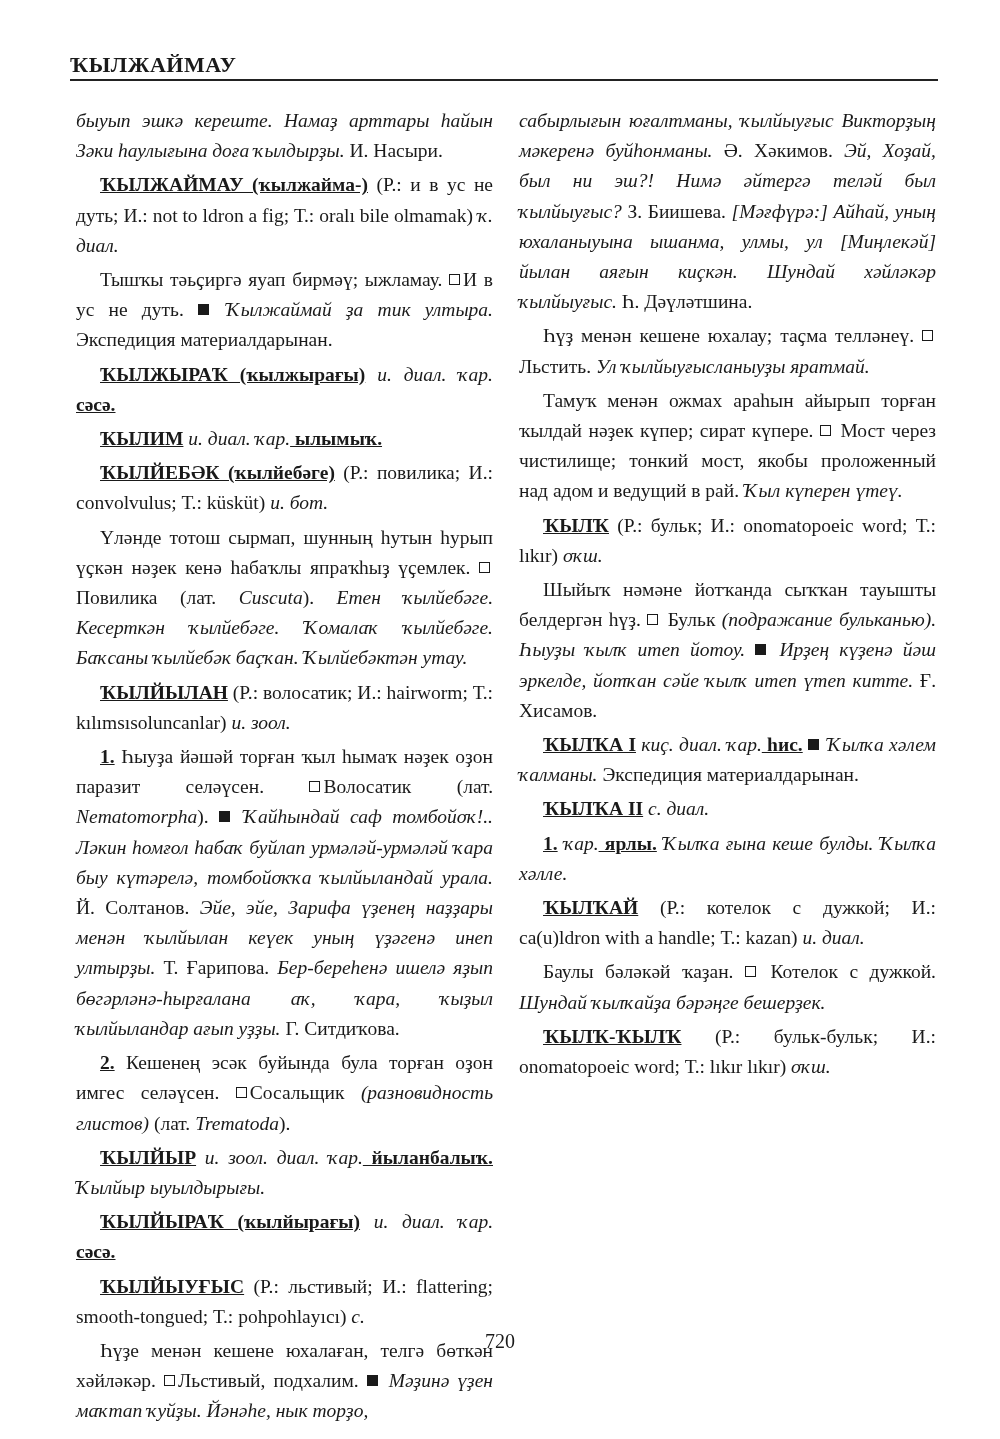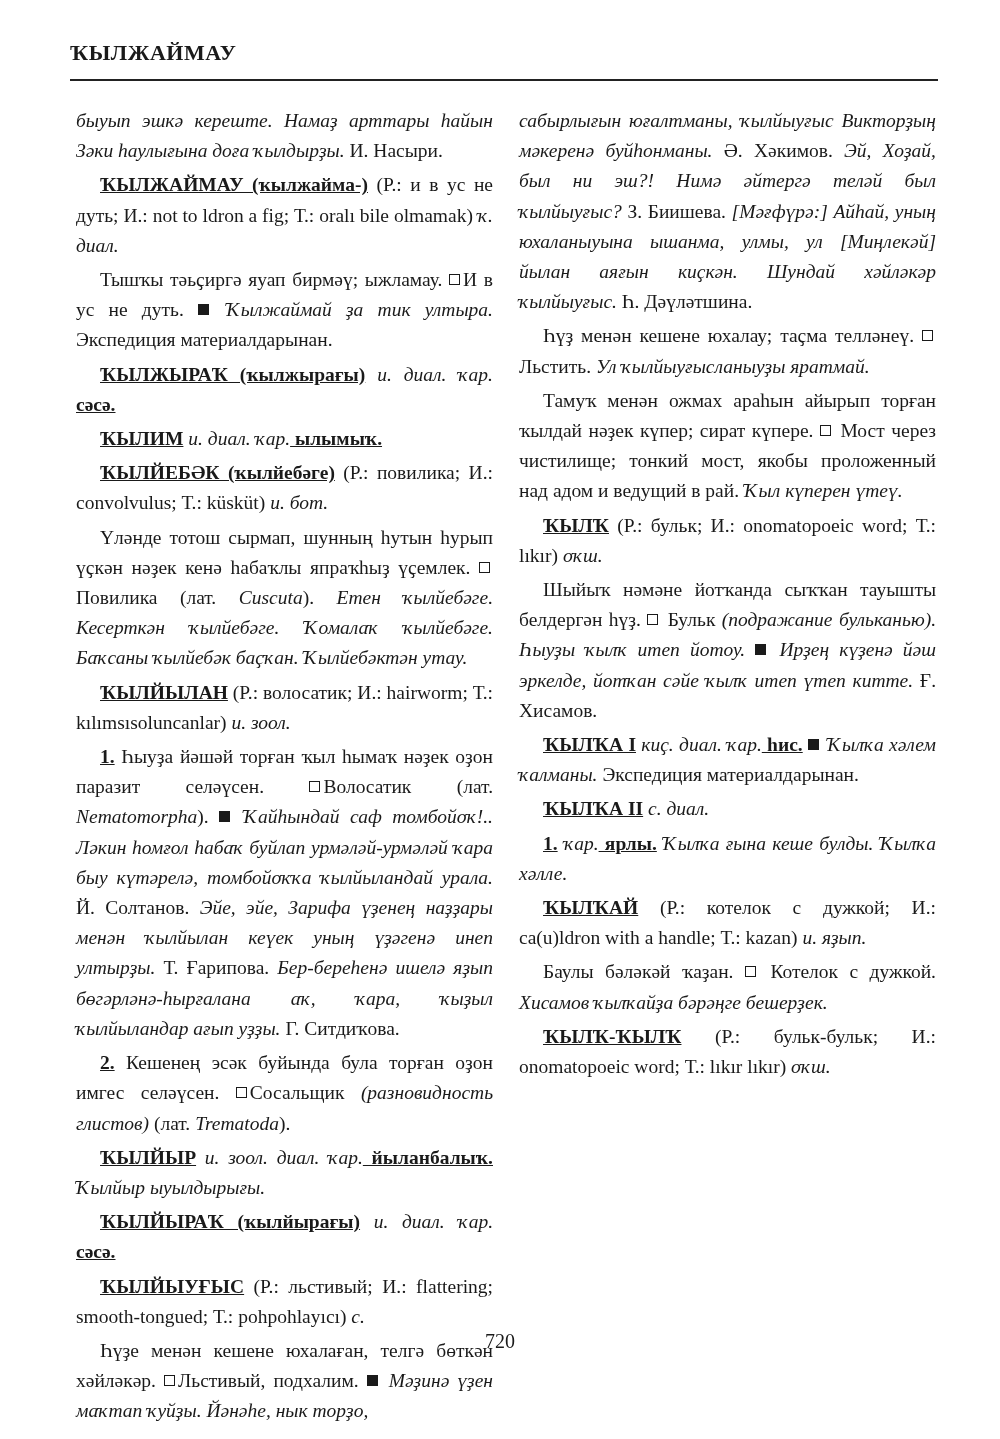--- a/index.html
+++ b/index.html
@@ -1,18 +1,18 @@
 <!DOCTYPE html>
 <html><head>
 <meta charset="utf-8">
 <style>
   html, body { margin: 0; padding: 0; background: #ffffff; }
   body { width: 1000px; height: 1439px; position: relative; overflow: hidden;
          font-family: "DejaVu Serif", "Liberation Serif", serif; color: #1a1a1a; }
-  .running-head { position: absolute; left: 70px; top: 40px; font-weight: bold;
+  .running-head { position: absolute; left: 70px; top: 52px; font-weight: bold;
                   font-size: 22px; letter-spacing: 0.5px; font-family: "Liberation Serif", serif; }
   .rule { position: absolute; left: 70px; top: 79px; width: 868px; height: 2px; background: #222; }
   .col { position: absolute; top: 102px; width: 425px; font-family: "Liberation Serif", serif;
          font-size: 19.5px; line-height: 30.2px; text-align: justify; hyphens: manual; }
   .col-left { left: 72px; }
   .col-right { left: 515px; }
   .para { margin: 4px; text-indent: 24px; }
   .para.cont { text-indent: 0; }
   .b { font-weight: bold; text-decoration: underline; }
   .i { font-style: italic; }
@@ -47,18 +47,18 @@
   </div>
 <div class="col col-right">
     <p class="para cont"><span class="i">сабырлығын юғалтманы, ҡылйыуғыс Викторҙың мәкеренә буйһонманы.</span><span class=""> Ә. Хәкимов. </span><span class="i">Эй, Хоҙай, был ни эш?! Нимә әйтергә теләй был ҡылйыуғыс?</span><span class=""> З. Биишева. </span><span class="i">[Мәғфүрә:] Айһай, уның юхаланыуына ышанма, улмы, ул [Миңлекәй] йылан аяғын киҫкән. Шундай хәйләкәр ҡылйыуғыс.</span><span class=""> Һ. Дәүләтшина.</span></p>
     <p class="para"><span class="">Һүҙ менән кешене юхалау; таҫма телләнеү. </span><span class="sq-open"></span><span class=""> Льстить.  </span><span class="i">Ул ҡылйыуғысланыуҙы яратмай.</span></p>
     <p class="para"><span class="">Тамуҡ менән ожмах араһын айырып торған ҡылдай нәҙек күпер; сират күпере. </span><span class="sq-open"></span><span class=""> Мост через чистилище; тонкий мост, якобы проложенный над адом и ведущий в рай. </span><span class="i">Ҡыл күперен үтеү.</span></p>
     <p class="para"><span class="b">ҠЫЛҠ</span><span class=""> (Р.: бульк; И.: onomatopoeic word; Т.: lıkır) </span><span class="i">оҡш.</span></p>
     <p class="para"><span class="">Шыйыҡ нәмәне йотҡанда сыҡҡан тауышты белдергән һүҙ. </span><span class="sq-open"></span><span class=""> Бульк </span><span class="i">(подражание бульканью). Һыуҙы ҡылҡ итеп йотоу.</span><span class=""> </span><span class="sq-fill"></span><span class="i"> Ирҙең күҙенә йәш эркелде, йотҡан сәйе ҡылҡ итеп үтеп китте.</span><span class=""> Ғ. Хисамов.</span></p>
     <p class="para"><span class="b">ҠЫЛҠА I</span><span class="i"> киҫ. диал. ҡар.</span><span class="b"> һис.</span><span class="">  </span><span class="sq-fill"></span><span class="i"> Ҡылҡа хәлем ҡалманы.</span><span class=""> Экспедиция материалдарынан.</span></p>
     <p class="para"><span class="b">ҠЫЛҠА II</span><span class="i"> с. диал.</span></p>
     <p class="para"><span class="b">1.</span><span class="i"> ҡар.</span><span class="b"> ярлы.</span><span class="i"> Ҡылҡа ғына кеше булды. Ҡылҡа хәлле.</span></p>
-    <p class="para"><span class="b">ҠЫЛҠАЙ</span><span class=""> (Р.: котелок с дужкой; И.: ca(u)ldron with a handle; Т.: kazan) </span><span class="i">и. яҙып.</span></p>
-    <p class="para"><span class="">Баулы бәләкәй ҡаҙан.  </span><span class="sq-open"></span><span class=""> Котелок с дужкой. </span><span class="i">Хисамов ҡылҡайҙа бәрәңге бешерҙек.</span></p>
+    <p class="para"><span class="b">ҠЫЛҠАЙ</span><span class=""> (Р.: котелок с дужкой; И.: ca(u)ldron with a handle; Т.: kazan) </span><span class="i">и. диал.</span></p>
+    <p class="para"><span class="">Баулы бәләкәй ҡаҙан.  </span><span class="sq-open"></span><span class=""> Котелок с дужкой. </span><span class="i">Шундай ҡылҡайҙа бәрәңге бешерҙек.</span></p>
     <p class="para"><span class="b">ҠЫЛҠ-ҠЫЛҠ</span><span class=""> (Р.: бульк-бульк; И.: onomatopoeic word; Т.: lıkır lıkır) </span><span class="i">оҡш.</span></p>
   </div>
 
 <div class="page-number">720</div>
 
 </body></html>

